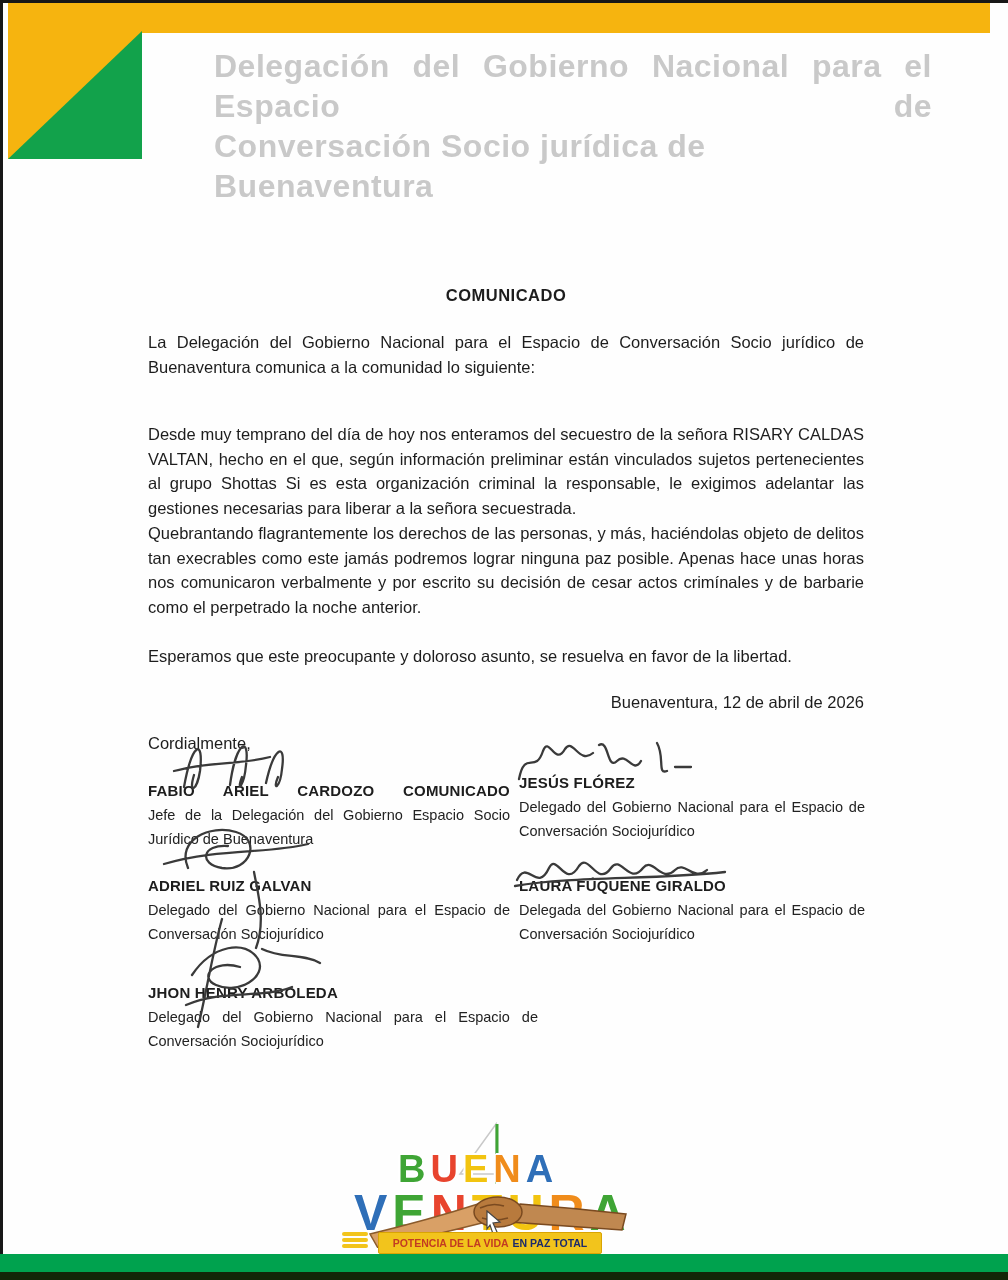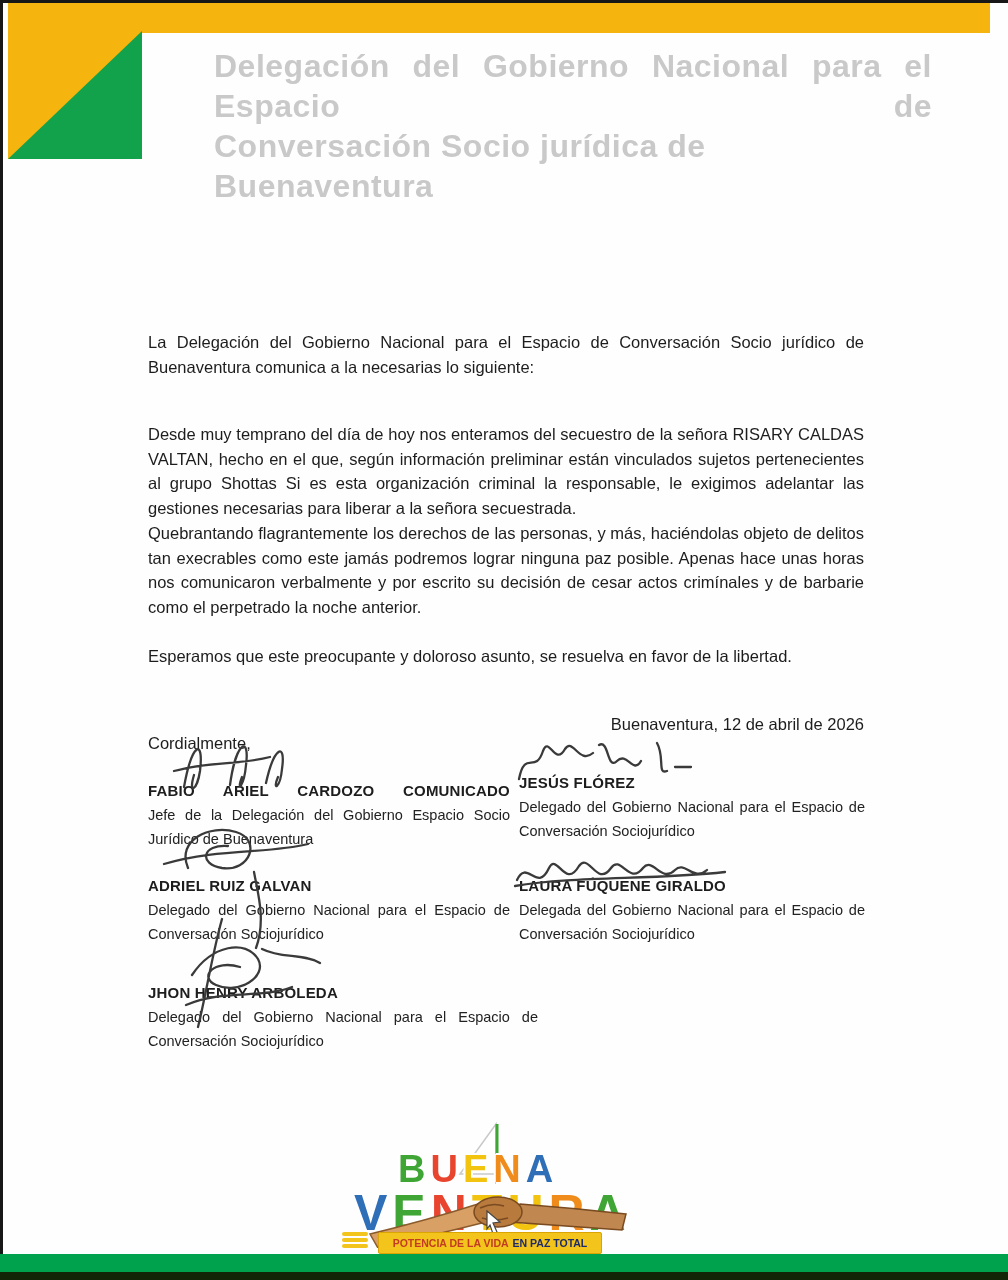--- a/index.html
+++ b/index.html
@@ -20,21 +20,21 @@
     color:#C9C9C9;font-weight:bold;font-size:32px;line-height:40px;letter-spacing:.5px;}
   .header-title .l1{text-align:justify;text-align-last:justify;}
 
   
   .doc{position:absolute;left:148px;width:716px;font-size:16.5px;line-height:24.6px;}
   .heading{top:283px;text-align:center;font-weight:bold;letter-spacing:.5px;}
   .p1{top:330px;text-align:justify;}
   .p2{top:422px;text-align:justify;}
   .p3{top:521px;text-align:justify;}
   .p4{top:644px;text-align:justify;}
-  .dateline{top:712px;text-align:right;}
+  .dateline{top:690px;text-align:right;}
   .closing{top:731px;}
 
   
   .sig{position:absolute;font-size:14.5px;line-height:24px;}
   .sig .name{font-weight:bold;font-size:15px;letter-spacing:.2px;}
   .sig .name.spread{text-align:justify;text-align-last:justify;}
   .sig .role{text-align:justify;color:#222;}
   .scribble{position:absolute;pointer-events:none;}
   .scribble path{fill:none;stroke:#3a3a3a;stroke-width:2.3;stroke-linecap:round;}
   .sig1{left:148px;top:779px;width:362px;}
@@ -72,21 +72,22 @@
   <div class="edge-left"></div>
 
   <div class="band"></div>
   <div class="logo-square"></div>
   <div class="logo-triangle"></div>
   <div class="header-title">
     <div class="l1">Delegación del Gobierno Nacional para el Espacio de</div>
     <div class="l2">Conversación Socio jurídica de Buenaventura</div>
   </div>
 
-  <div class="doc p1" style="position:absolute;">La Delegación del Gobierno Nacional para el Espacio de Conversación Socio jurídico de Buenaventura comunica a la necesarias lo siguiente:</div>
+  <div class="doc heading" style="position:absolute;">COMUNICADO</div>
+  <div class="doc p1" style="position:absolute;">La Delegación del Gobierno Nacional para el Espacio de Conversación Socio jurídico de Buenaventura comunica a la comunidad lo siguiente:</div>
   <div class="doc p2" style="position:absolute;">Desde muy temprano del día de hoy nos enteramos del secuestro de la señora RISARY CALDAS VALTAN, hecho en el que, según información preliminar están vinculados sujetos pertenecientes al grupo Shottas Si es esta organización criminal la responsable, le exigimos adelantar las gestiones necesarias para liberar a la señora secuestrada.</div>
   <div class="doc p3" style="position:absolute;">Quebrantando flagrantemente los derechos de las personas, y más, haciéndolas objeto de delitos tan execrables como este jamás podremos lograr ninguna paz posible.  Apenas hace unas horas nos comunicaron verbalmente y por escrito su decisión de cesar actos crimínales y de barbarie como el perpetrado la noche anterior.</div>
   <div class="doc p4" style="position:absolute;">Esperamos que este preocupante y doloroso asunto, se resuelva en favor de la libertad.</div>
   <div class="doc dateline" style="position:absolute;">Buenaventura, 12 de abril de 2026</div>
   <div class="doc closing" style="position:absolute;">Cordialmente,</div>
 
   <div class="sig sig1">
     <svg class="scribble" width="190" height="62" style="left:22px;top:-48px;">
       <path d="M14,56 C22,12 34,6 30,40 C27,60 18,64 24,44 M60,54 C66,10 80,4 76,34 C74,56 66,62 72,46 M4,40 C40,30 70,34 100,26 M96,52 C104,16 116,10 112,38 C110,58 102,60 108,46"></path>
     </svg>

